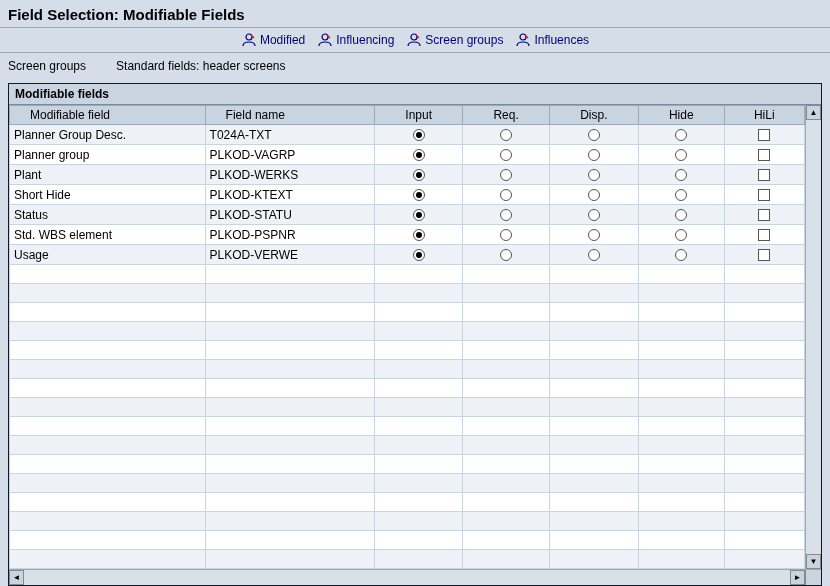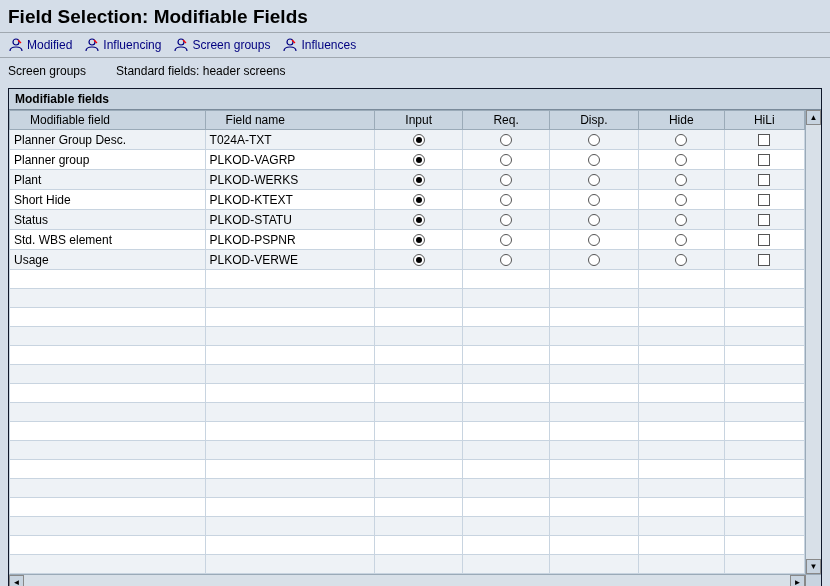--- a/index.html
+++ b/index.html
@@ -11,32 +11,33 @@
       height: 586px;
       overflow: hidden;
     }
 
     .title-bar {
       background: #d4dde8;
       padding: 6px 8px 4px 8px;
       border-bottom: 1px solid #a0a8b0;
     }
     .title-bar h1 {
-      font-size: 19px;
+      font-size: 15px;
       font-weight: bold;
       color: #000;
     }
 
     .toolbar {
       background: #d4dde8;
       padding: 4px 8px;
       display: flex;
       gap: 12px;
       align-items: center;
       border-bottom: 1px solid #a0a8b0;
+      justify-content: center;
     }
     .toolbar-item {
       display: flex;
       align-items: center;
       gap: 3px;
       cursor: pointer;
       font-size: 12px;
       color: #000080;
       text-decoration: none;
     }

